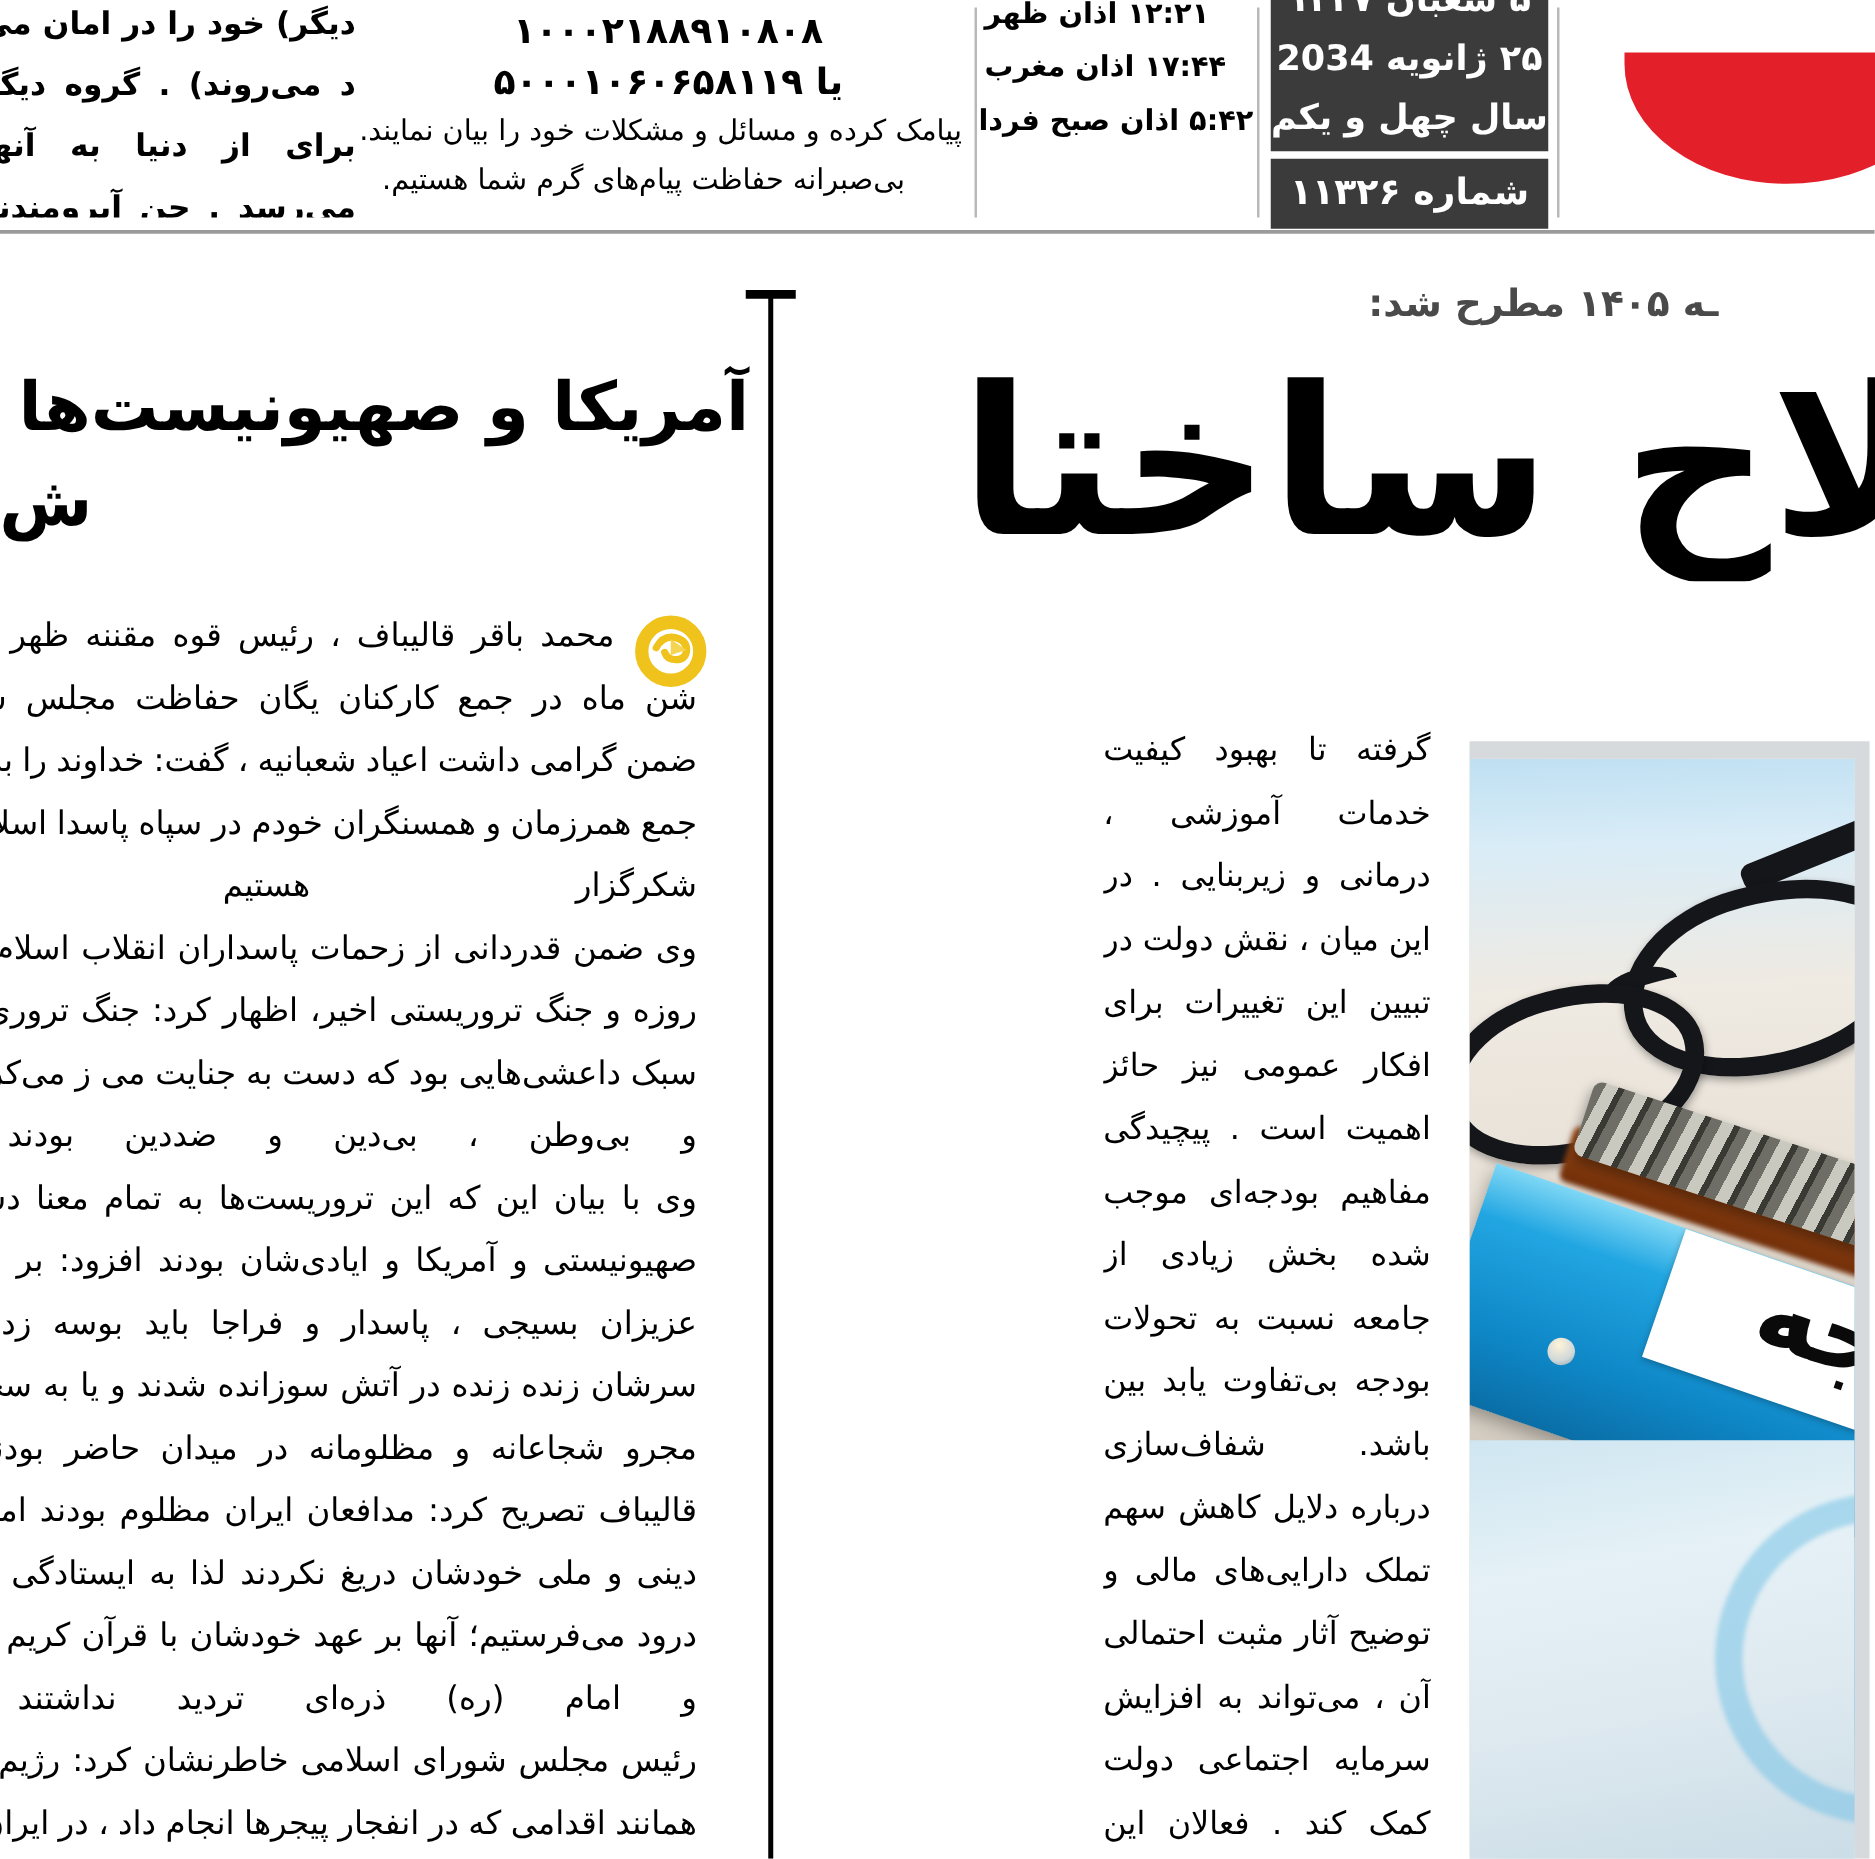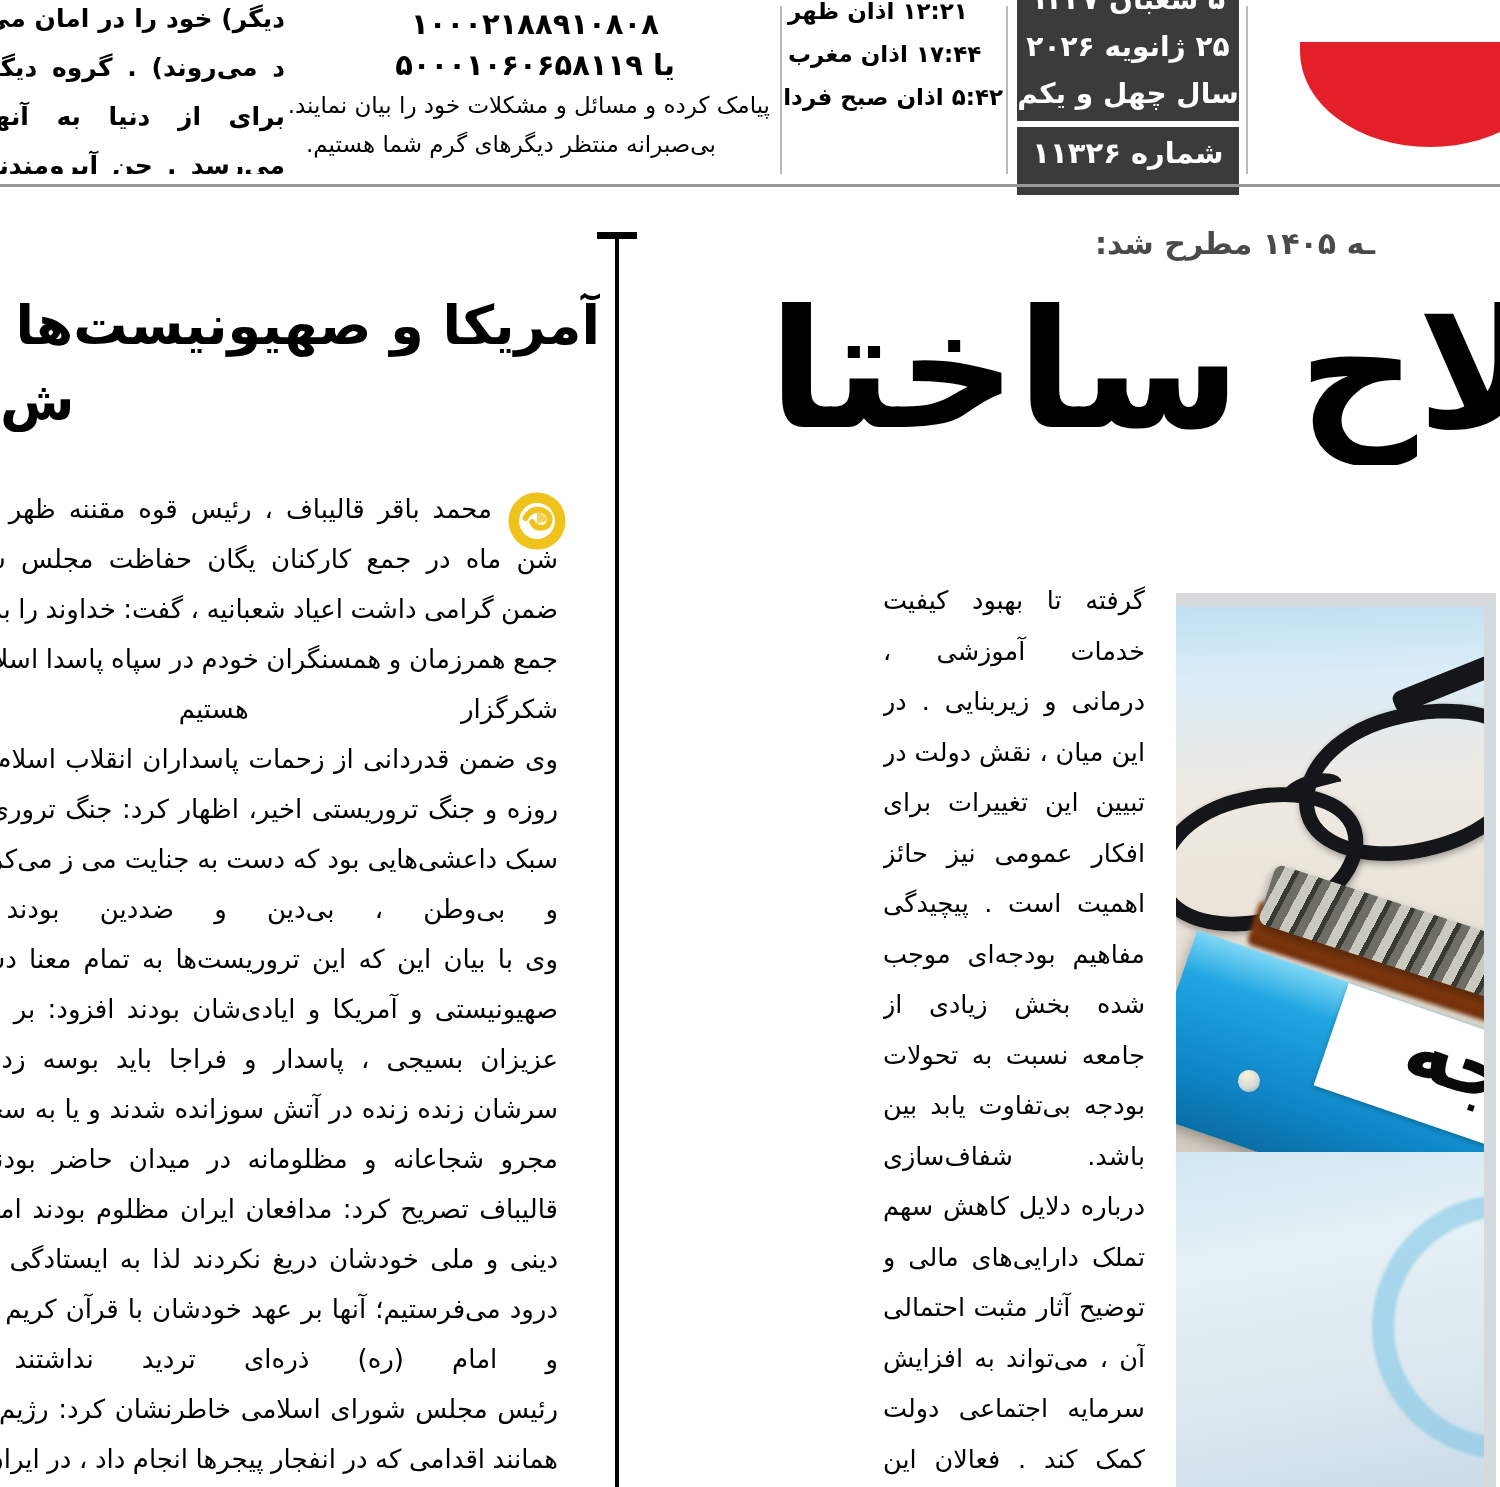--- a/index.html
+++ b/index.html
@@ -119,21 +119,21 @@
     font-size: 28px;
     line-height: 47px;
     letter-spacing: 0.5px;
     white-space: nowrap;
   }
   #issue-block {
     position: absolute;
     right: 261px;
     top: 127px;
     width: 222px;
-    height: 68px;
+    height: 56px;
     background: #3b3b3b;
     color: #ffffff;
     direction: rtl;
     text-align: center;
   }
   #issue-block .line {
     font-weight: 700;
     font-size: 29px;
     line-height: 53px;
     letter-spacing: 0.5px;
@@ -411,21 +411,21 @@
 <body>
 
 <div id="masthead">
 
   <div id="teaser-col">دیگر) خود را در امان می د می‌روند) . گروه دیگر برای از دنیا به آنها می‌رسد . چن آبرومندند و هرچه بخواه</div>
 
   <div id="sms-box">
     <div class="num">۱۰۰۰۲۱۸۸۹۱۰۸۰۸</div>
     <div class="num"><span>یا</span> <span>۵۰۰۰۱۰۶۰۶۵۸۱۱۹</span></div>
     <div class="note">پیامک کرده و مسائل و مشکلات خود را بیان نمایند.</div>
-    <div class="note second">بی‌صبرانه منتظر دیگر‌های گرم شما هستیم.</div>
+    <div class="note second">بی‌صبرانه حفاظت پیام‌های گرم شما هستیم.</div>
   </div>
 
   <div class="vdiv" id="vdiv-1"></div>
   <div class="vdiv" id="vdiv-2"></div>
   <div class="vdiv" id="vdiv-3"></div>
 
   <div id="prayer-times">
     <div class="row">
       <span class="t">۱۲:۲۱</span>
       <span>اذان ظهر</span>
@@ -435,21 +435,21 @@
       <span>اذان مغرب</span>
     </div>
     <div class="row">
       <span class="t">۵:۴۲</span>
       <span>اذان صبح فردا</span>
     </div>
   </div>
 
   <div id="date-block">
     <div class="line">۵ شعبان ۱۴۴۷</div>
-    <div class="line">۲۵ ژانویه ۲۰۲۶</div>
+    <div class="line">۲۵ ژانویه 2034</div>
     <div class="line">سال چهل و یکم</div>
   </div>
 
   <div id="issue-block">
     <div class="line">شماره ۱۱۳۲۶</div>
   </div>
 
   <div id="logo-swoosh"></div>
 </div>
 <div id="masthead-rule"></div>

